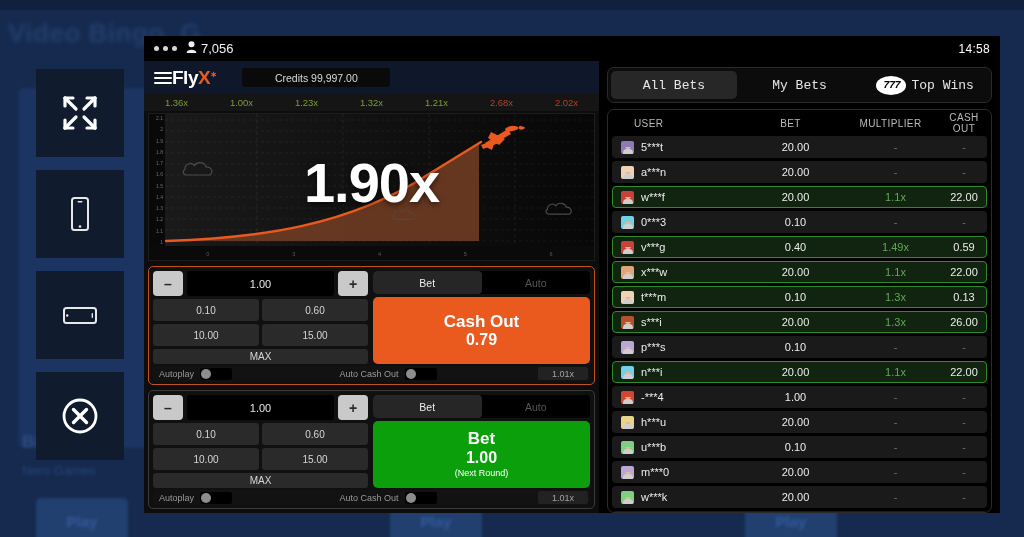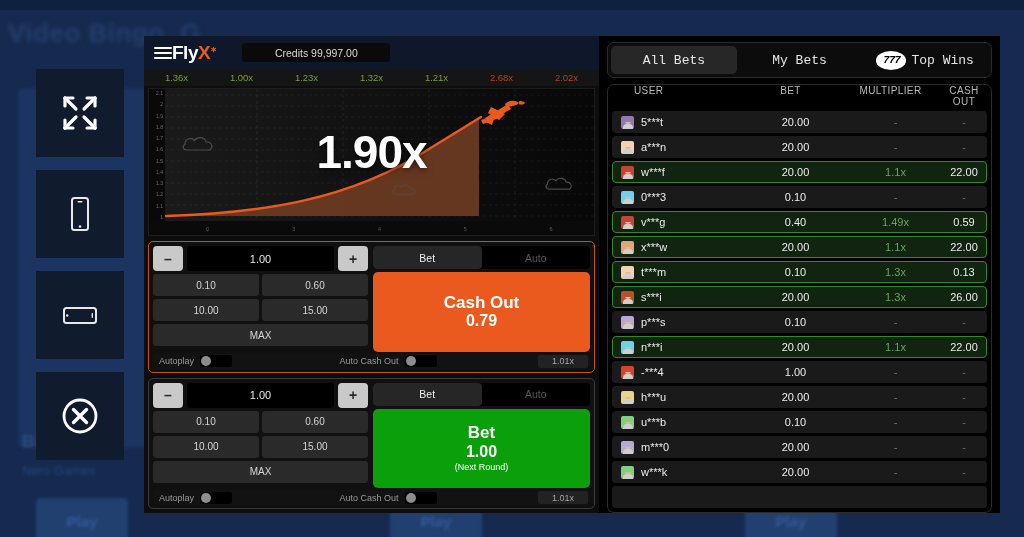--- a/index.html
+++ b/index.html
@@ -153,21 +153,21 @@
   }
   .x-labels {
     position:absolute; left:16px; right:0; bottom:0; height:13px;
     display:flex; align-items:center;
     font-size:5.5px; color:#5a5a5a;
   }
   .x-labels span { flex:1; text-align:center; }
   .multiplier-big {
     position:absolute; left:0; right:0; top:36px;
     text-align:center;
-    font-size:46px; font-weight:bold; color:#fff;
+    font-size:56px; font-weight:bold; color:#fff;
     letter-spacing:-1px;
     z-index:4;
     text-shadow: 0 2px 6px rgba(0,0,0,.6);
   }
   .cloud { position:absolute; z-index:2; }
 
   
   .panels { flex: 1 1 auto; padding: 5px 4px 4px 4px; display:flex; flex-direction:column; gap:5px; min-height:0;}
   .panel {
     background: #101010;
@@ -283,21 +283,21 @@
     border: 1px solid #2b2b2b;
     border-radius: 7px;
     flex: 1 1 auto;
     min-height: 0;
     display: flex; flex-direction: column;
     overflow: hidden;
     background:#000;
   }
   .thead {
     height: 26px; flex:0 0 auto;
-    display: flex; align-items: flex-start;
+    display: flex; align-items: center;
     font-size: 10px; color: #b9b9b9; letter-spacing: .4px;
   }
   .tbody { flex:1 1 auto; overflow:hidden; padding: 0 4px 0 4px; }
   .row {
     height: 22px; margin-bottom: 3px;
     display: flex; align-items: center;
     background: #1a1a1a; border-radius: 4px;
     font-size: 11px; color: #ececec;
     border: 1px solid transparent;
   }
@@ -382,20 +382,37 @@
         <svg width="44" height="44" viewBox="0 0 44 44">
           <circle cx="22" cy="22" r="16" fill="none" stroke="#fff" stroke-width="2.8"></circle>
           <path d="M15.5 15.5 L28.5 28.5 M28.5 15.5 L15.5 28.5" stroke="#fff" stroke-width="3.4" stroke-linecap="round"></path>
         </svg>
       </span>
     </div>
   </div>
 
   <div class="game">
 
+    <div class="os-bar">
+      <span class="os-dots">
+          <i></i>
+          <i></i>
+          <i></i>
+        </span>
+      <span class="os-users">
+        <span>
+          <svg width="11" height="12" viewBox="0 0 11 12">
+              <circle cx="5.5" cy="3.3" r="3" fill="#f0f0f0"></circle>
+              <path d="M0.6 12 C0.6 7.8 10.4 7.8 10.4 12 Z" fill="#f0f0f0"></path>
+            </svg>
+        </span>
+        <span>7,056</span>
+      </span>
+      <span class="os-clock">14:58</span>
+    </div>
 
     <div class="game-body">
 
       <div class="left-col">
 
         <div class="topbar">
           <span class="hamburger">
               <i></i>
               <i></i>
               <i></i>

